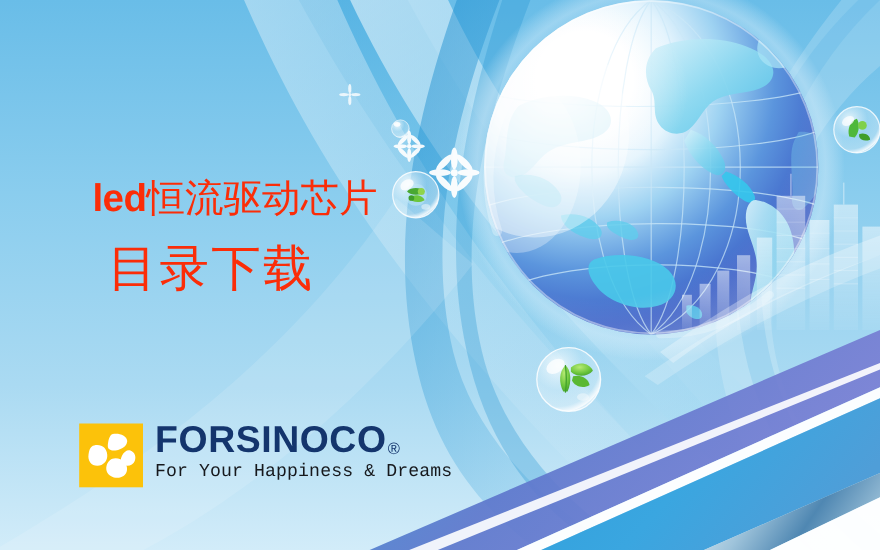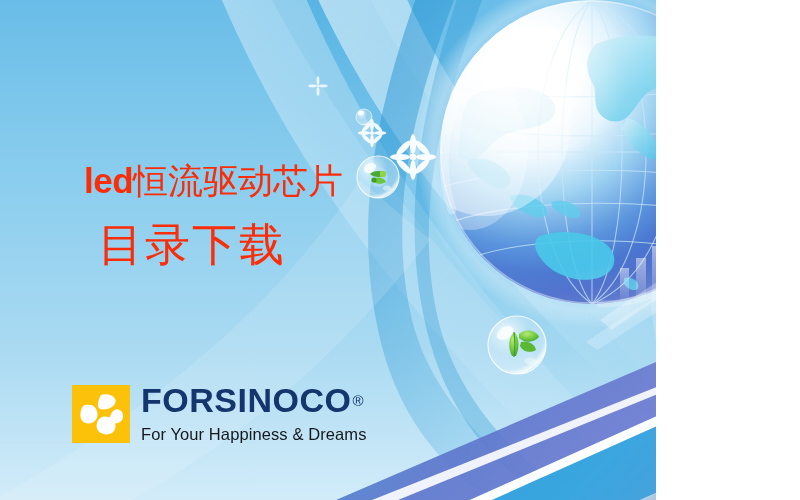--- a/index.html
+++ b/index.html
@@ -2,21 +2,21 @@
 <html><head>
 <meta charset="utf-8">
 <style>
   html, body {
     margin: 0;
     padding: 0;
     background: #ffffff;
   }
   #stage {
     position: relative;
-    width: 656px;
+    width: 800px;
     height: 500px;
     overflow: hidden;
     font-family: "Liberation Sans", sans-serif;
     background: linear-gradient(180deg, #6fc0e9 0%, #8ccdee 30%, #a6d9f2 62%, #bfe4f6 85%, #cfeaf8 100%);
   }
   #bgsvg, #fgsvg {
     position: absolute;
     left: 0; top: 0;
     width: 800px;
     height: 500px;
@@ -73,43 +73,43 @@
   }
   .logo-mark svg { display: block; }
   .logo-text {
     margin-left: 11px;
     display: flex;
     flex-direction: column;
     justify-content: flex-start;
   }
   .brand-row {
     display: flex;
-    align-items: center;
+    align-items: flex-end;
     line-height: 0.92;
   }
   .brand-name {
     font-family: "Liberation Sans", sans-serif;
     font-weight: bold;
     font-size: 34px;
     color: #14356d;
     letter-spacing: 0.5px;
   }
   .brand-reg {
     font-family: "Liberation Sans", sans-serif;
     font-size: 15px;
     color: #14356d;
     margin-top: 1px;
     margin-left: 1px;
     font-weight: normal;
   }
   .brand-tagline {
-    font-family: Liberation Sans, sans-serif;
+    font-family: Liberation Mono, monospace;
     font-size: 16.5px;
     color: #16181c;
-    margin-top: 9px;
+    margin-top: 3px;
     letter-spacing: 0.1px;
     white-space: nowrap;
   }
 </style>
 </head>
 <body>
 
 <div id="stage">
 
   <svg id="bgsvg" viewBox="0 0 800 500">

